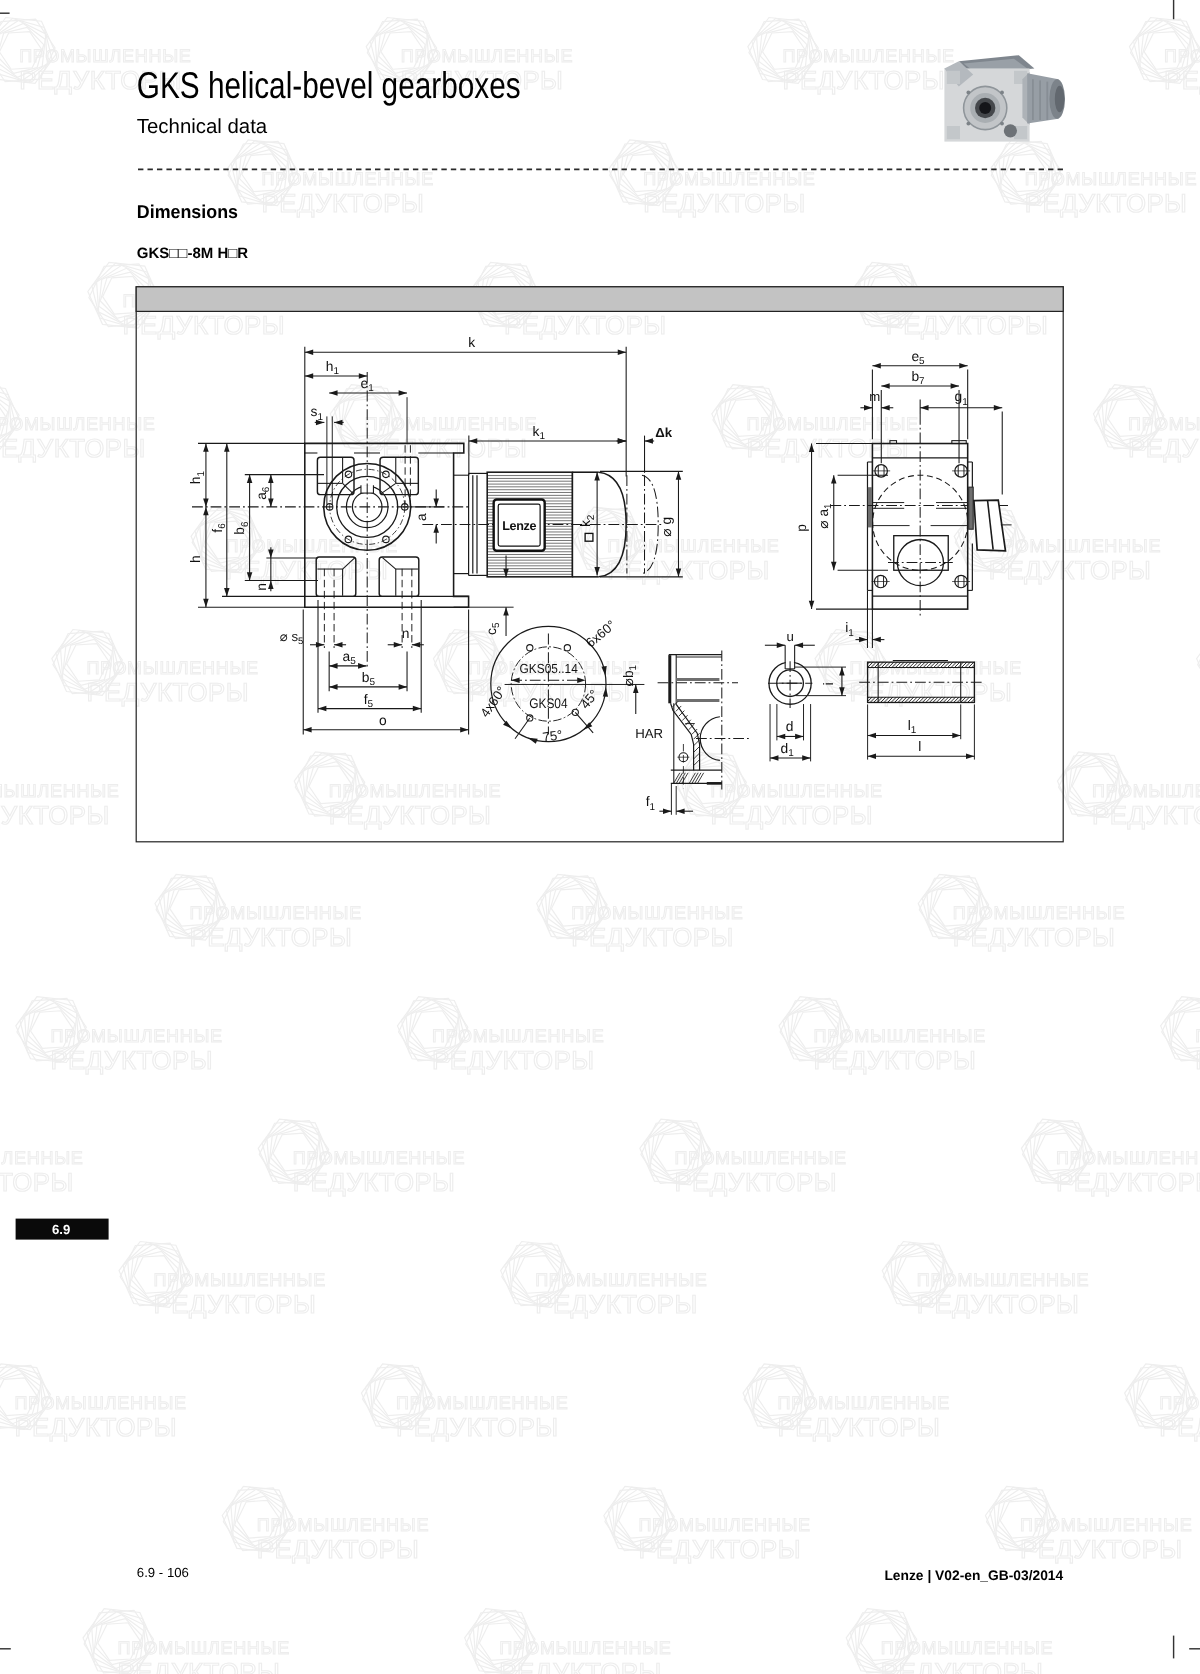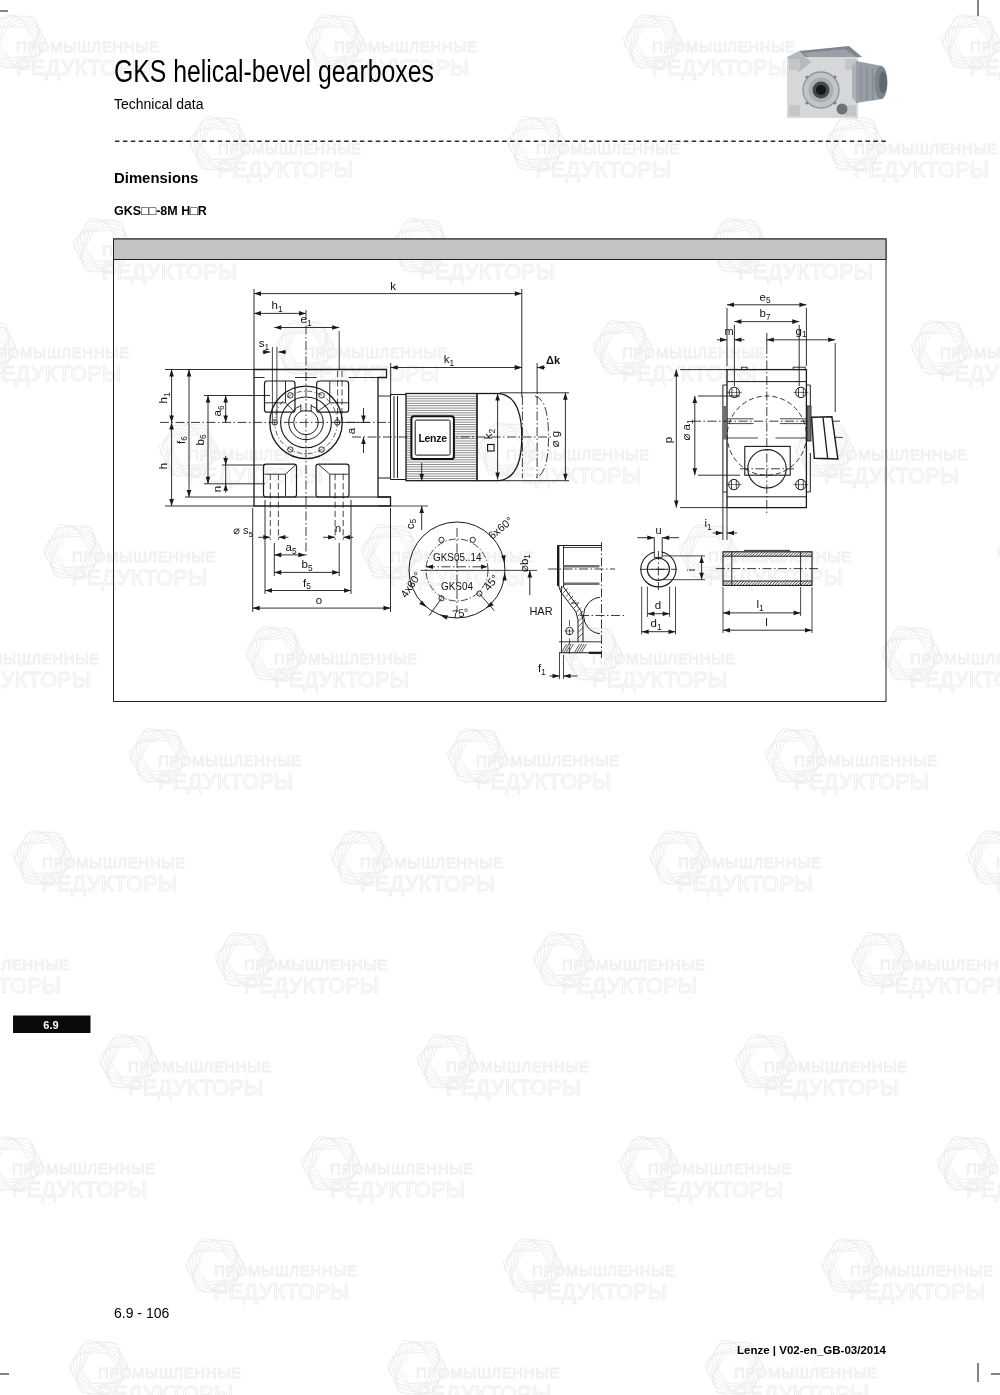--- a/index.html
+++ b/index.html
@@ -614,17 +614,17 @@
 <polygon points="723,630.2 730.0,627.9000000000001 730.0,632.5" fill="#1a1a1a"></polygon>
 <polygon points="812,630.2 805.0,627.9000000000001 805.0,632.5" fill="#1a1a1a"></polygon>
 <text x="766.5" y="625.9" font-size="11.5" fill="#111" text-anchor="middle" font-weight="normal">l</text>
 </g>
 
 <rect x="13" y="1015.5" width="77.5" height="17.5" fill="#0a0a0a"></rect>
 <text x="51" y="1028.5" font-size="11" font-weight="bold" fill="#fff" text-anchor="middle" font-family="Liberation Sans">6.9</text>
 </svg>
 
 <div class="abs" style="left:114px;top:54px;font-size:31px;color:#000;transform:scaleX(0.80);transform-origin:0 0;white-space:nowrap;">GKS helical-bevel gearboxes</div>
-<div class="abs" style="left:114px;top:96px;font-size:14px;color:#000;">Technical data</div>
+<div class="abs" style="left:114px;top:96px;font-size:17px;color:#000;">Technical data</div>
 <div class="abs" style="left:114px;top:169px;font-size:15.5px;font-weight:bold;color:#000;transform:scaleX(0.96);transform-origin:0 0;">Dimensions</div>
 <div class="abs" style="left:114px;top:204px;font-size:12.5px;font-weight:bold;color:#000;">GKS□□-8M H□R</div>
-<div class="abs" style="left:114px;top:1305px;font-size:14px;color:#000;text-align:right;">6.9 - 106</div>
-<div class="abs" style="right:114px;top:1308px;font-size:11.5px;font-weight:bold;color:#000;margin-top:36px;">Lenze | V02-en_GB-03/2014</div>
+<div class="abs" style="left:114px;top:1305px;font-size:11px;color:#000;text-align:right;">6.9 - 106</div>
+<div class="abs" style="right:114px;top:1308px;font-size:11.5px;font-weight:bold;color:#000;">Lenze | V02-en_GB-03/2014</div>
 
 </body></html>

